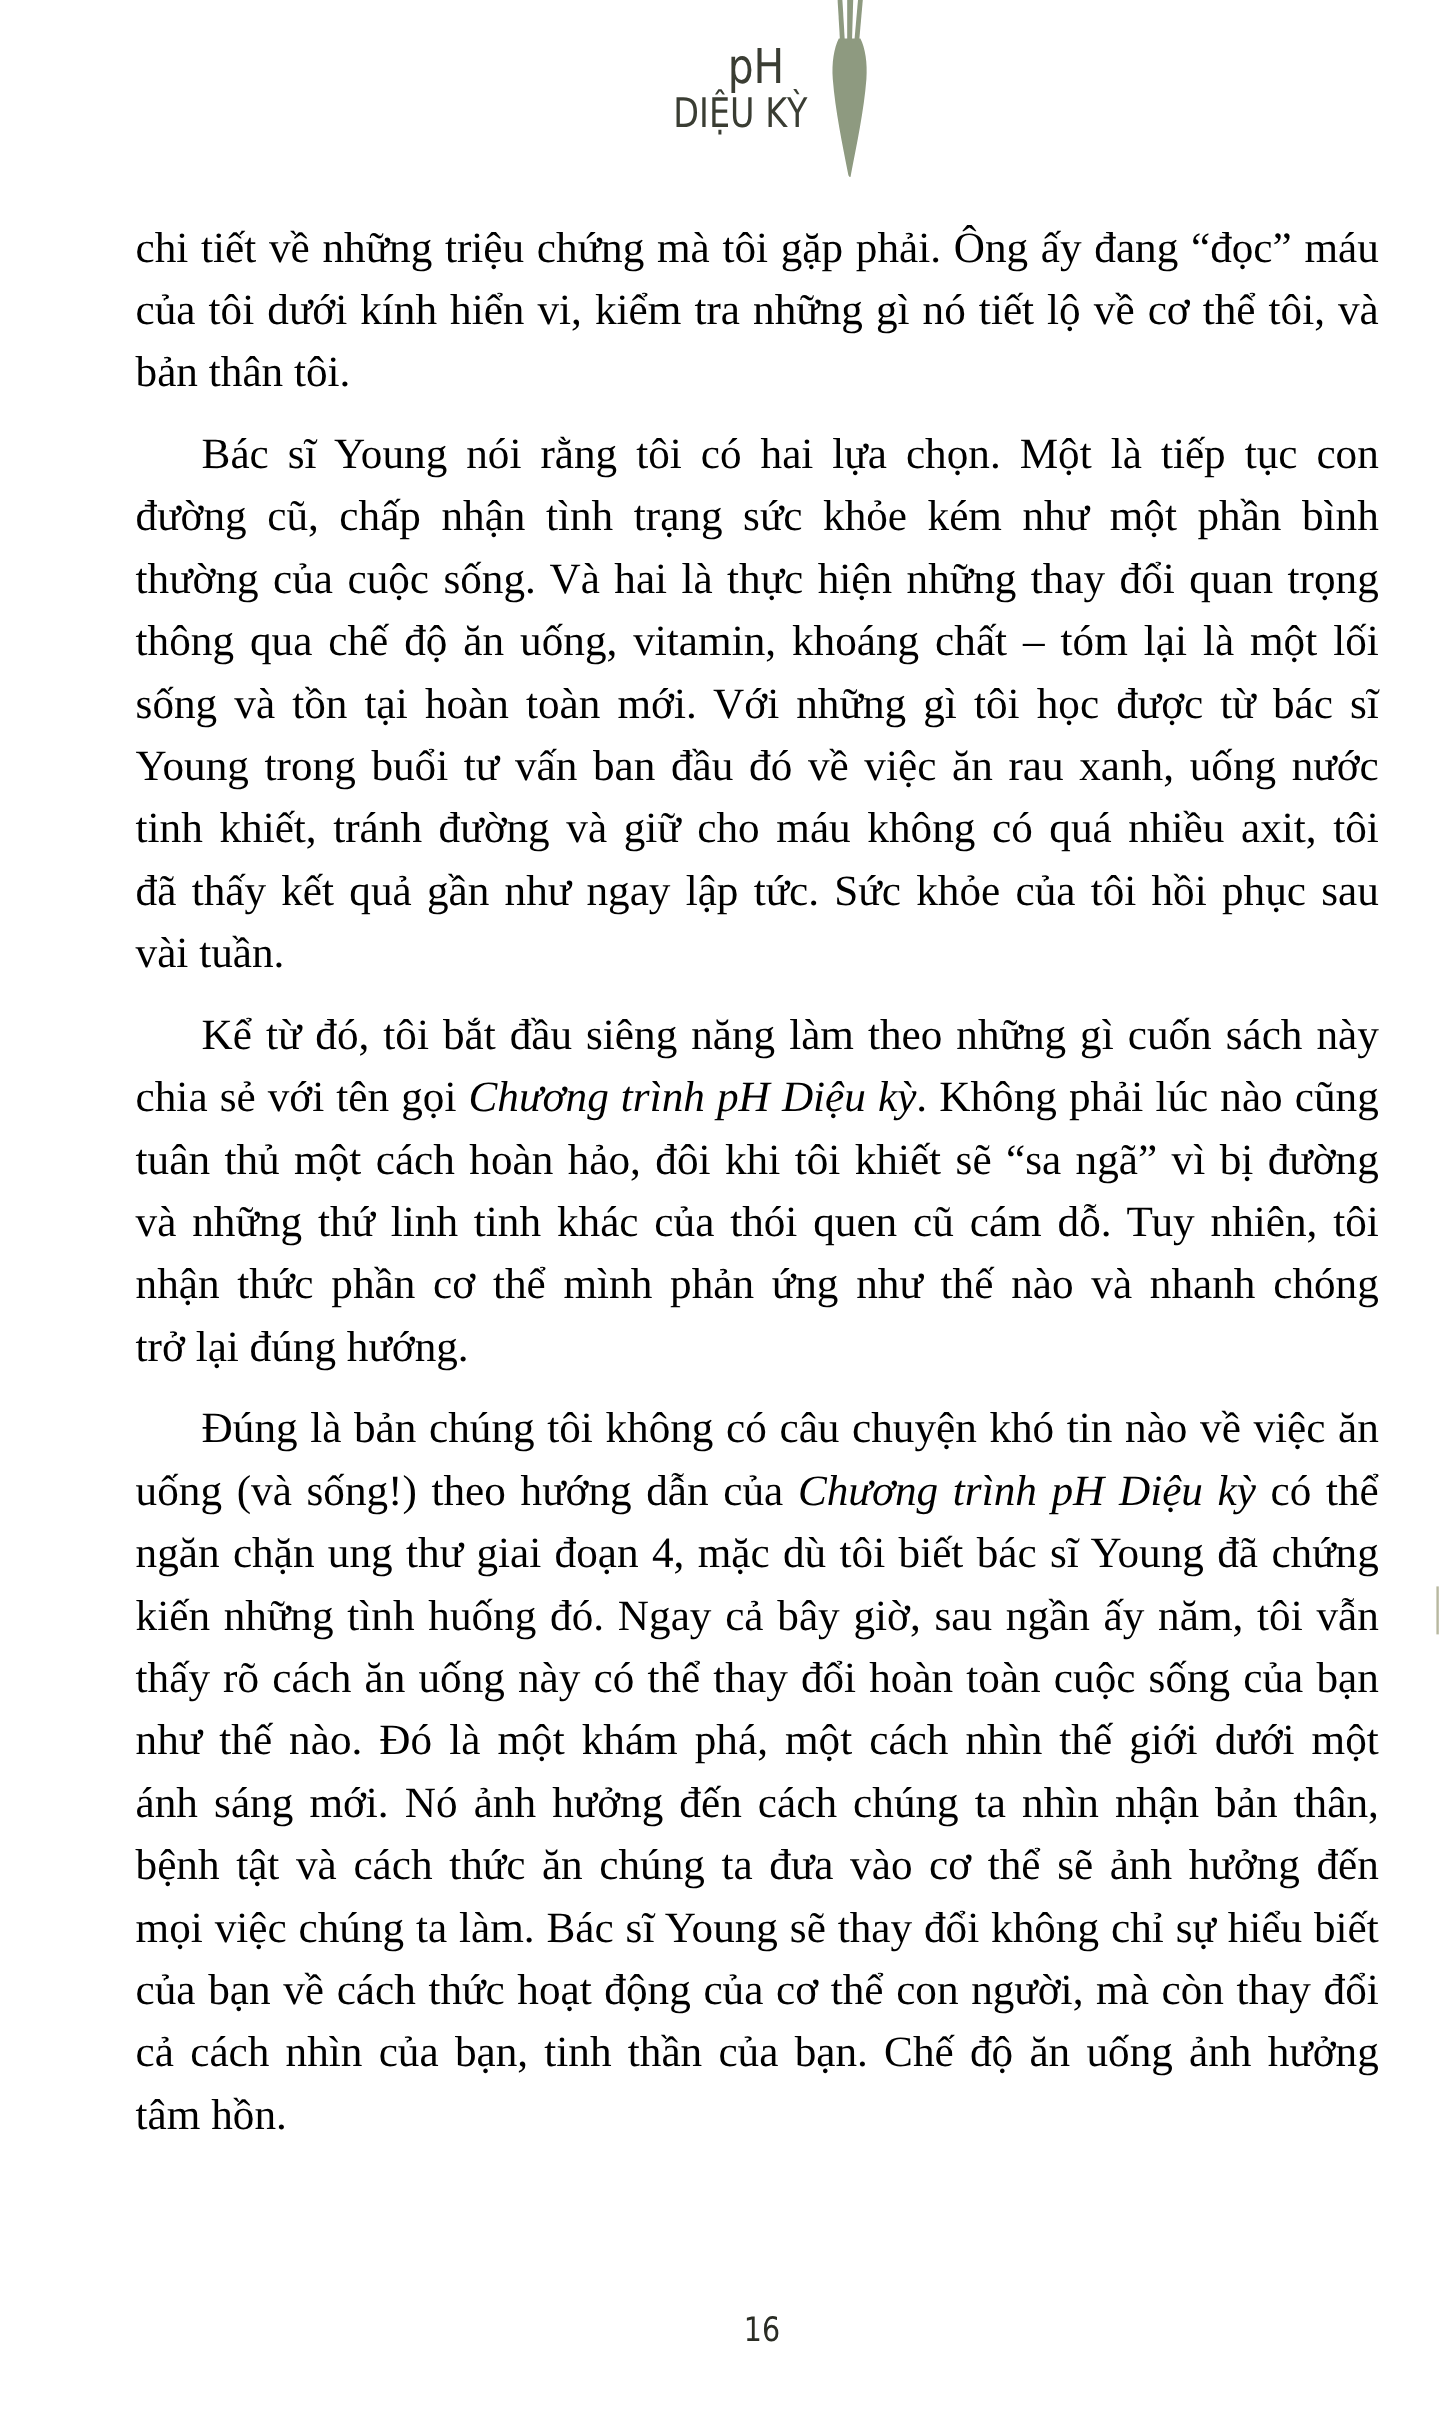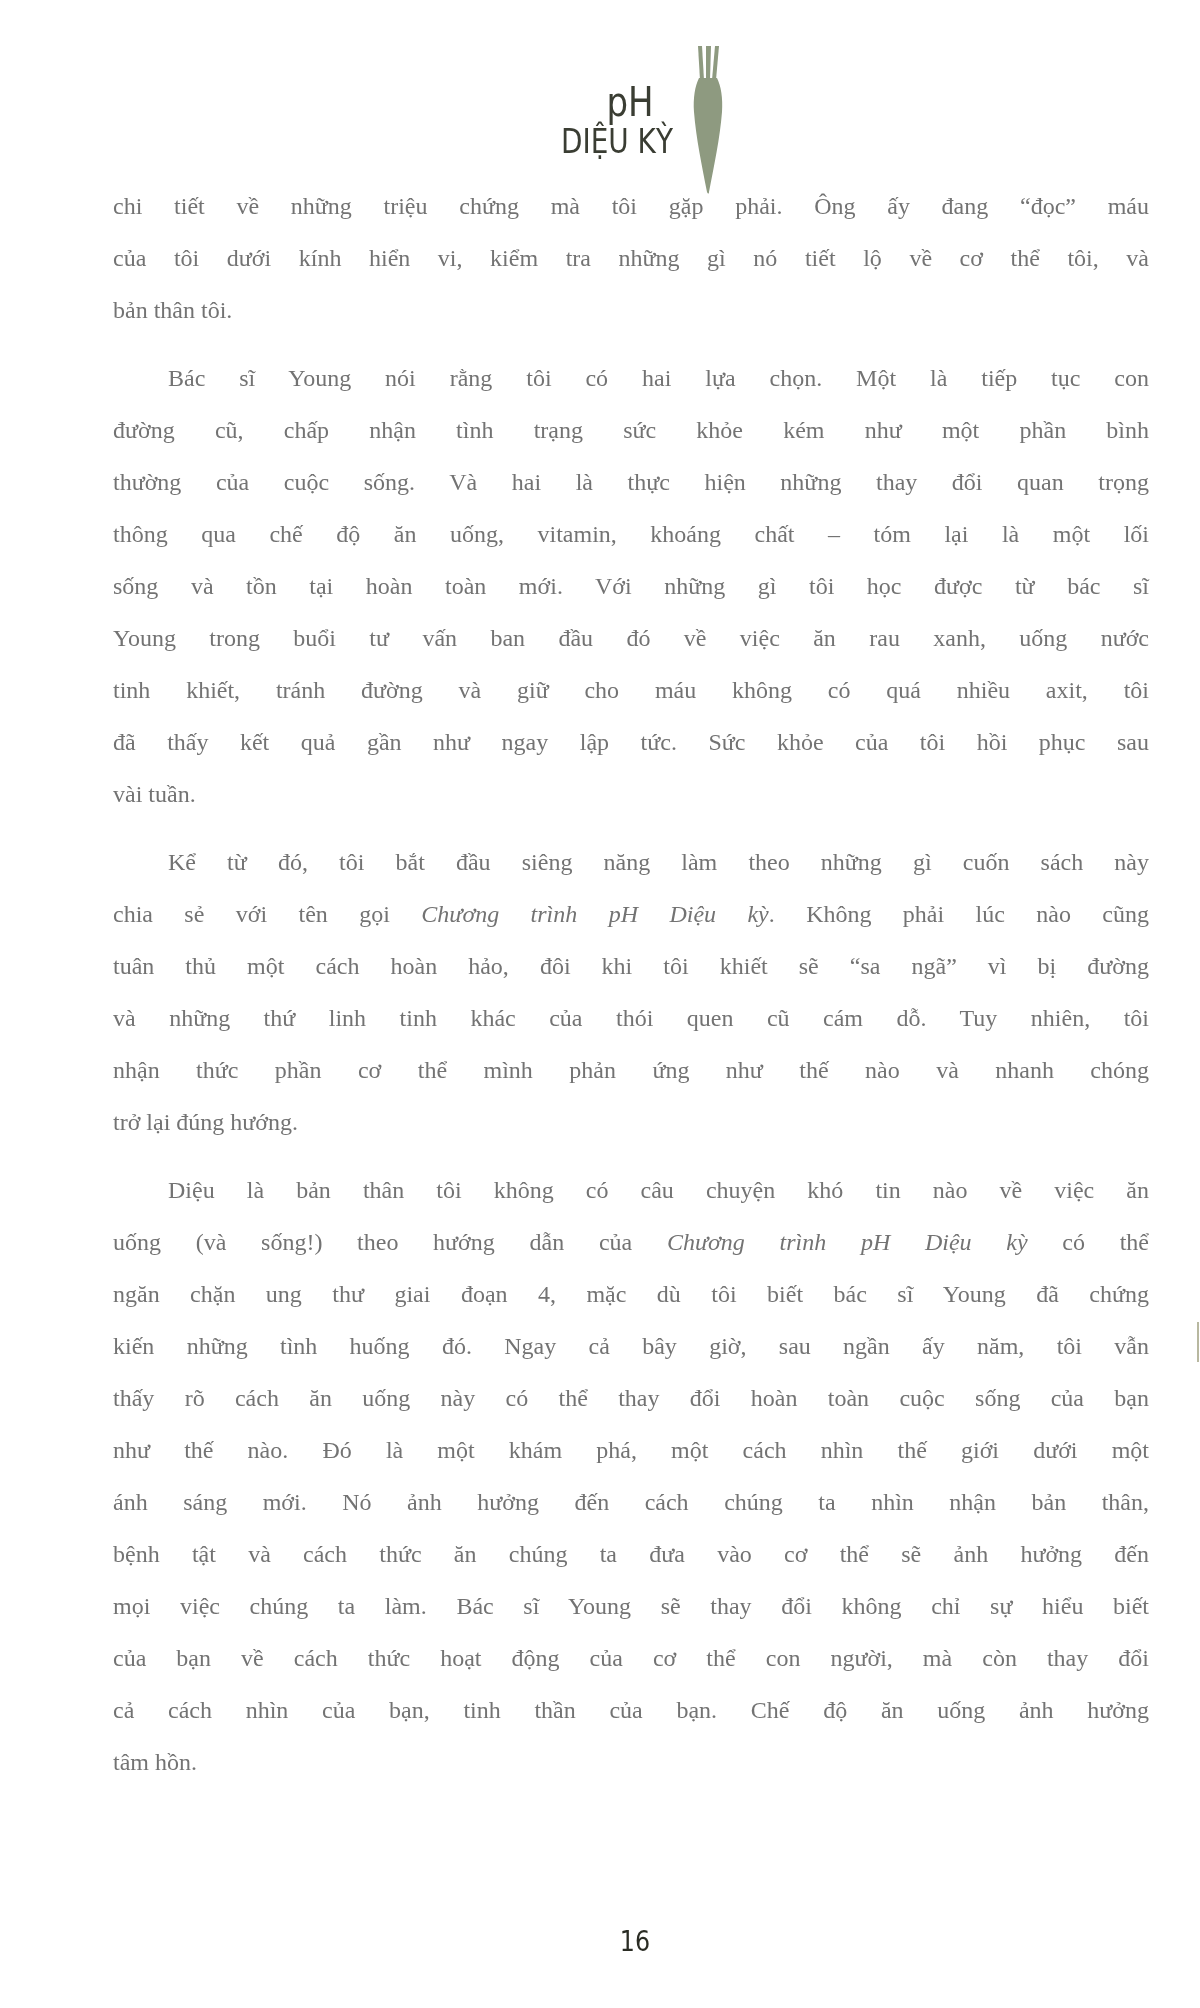--- a/index.html
+++ b/index.html
@@ -1,30 +1,30 @@
 <!DOCTYPE html>
 <html><head>
 <meta charset="utf-8">
 <style>
   html, body { margin:0; padding:0; }
   body {
     width:1200px; height:2008px; background:#ffffff; position:relative; overflow:hidden;
     color:#1f2118;
   }
-  .header { position:absolute; left:0; top:0; width:1200px; height:160px;margin-top:46px; }
+  .header { position:absolute; left:0; top:0; width:1200px; height:160px; }
   .running-title {
     position:absolute; left:540px; top:36px; width:160px; text-align:center;
     font-family:"DejaVu Sans", sans-serif; color:#3a3d33; line-height:1;
   }
   .running-title .t1 { display:block; font-size:40px; letter-spacing:0px; margin-left:20px; font-weight:normal; transform:scaleX(0.85); }
   .running-title .t2 { display:block; font-size:34px; margin-top:2px; transform:scaleX(0.82); margin-left:-6px; }
   .carrot { position:absolute; left:690px; top:0; width:36px; height:150px; }
   .body-text {
     position:absolute; left:113px; top:180px; width:1036px;
-    font-family:"Liberation Serif", serif; font-size:24px; line-height:52px; color:#737373;
+    font-family:"Liberation Serif", serif; font-size:36px; line-height:52px; color:#000000;
   }
   .para { margin:0 0 16px 0; }
   .line { display:block; text-align:justify; text-align-last:justify; white-space:nowrap; height:52px; overflow:visible; }
   .line.last { text-align-last:left; }
   .line.first { padding-left:55px; }
   .line span.it { font-style:italic; }
   .line-inner { display:block; white-space:normal; text-align:justify; text-align-last:justify; }
   .line.last .line-inner { text-align-last:left; }
   .page-number {
     position:absolute; left:600px; top:1925px; width:70px; text-align:center;
@@ -106,21 +106,21 @@
       </div>
       <div class="line">
         <span class="line-inner">nhận thức phần cơ thể mình phản ứng như thế nào và nhanh chóng</span>
       </div>
       <div class="line last">
         <span class="line-inner">trở lại đúng hướng.</span>
       </div>
     </div>
     <div class="para">
       <div class="line first">
-        <span class="line-inner">Diệu là bản thân tôi không có câu chuyện khó tin nào về việc ăn</span>
+        <span class="line-inner">Đúng là bản chúng tôi không có câu chuyện khó tin nào về việc ăn</span>
       </div>
       <div class="line">
         <span class="line-inner"><span>uống (và sống!) theo hướng dẫn của </span><span class="it">Chương trình pH Diệu kỳ</span><span> có thể</span></span>
       </div>
       <div class="line">
         <span class="line-inner">ngăn chặn ung thư giai đoạn 4, mặc dù tôi biết bác sĩ Young đã chứng</span>
       </div>
       <div class="line">
         <span class="line-inner">kiến những tình huống đó. Ngay cả bây giờ, sau ngần ấy năm, tôi vẫn</span>
       </div>

